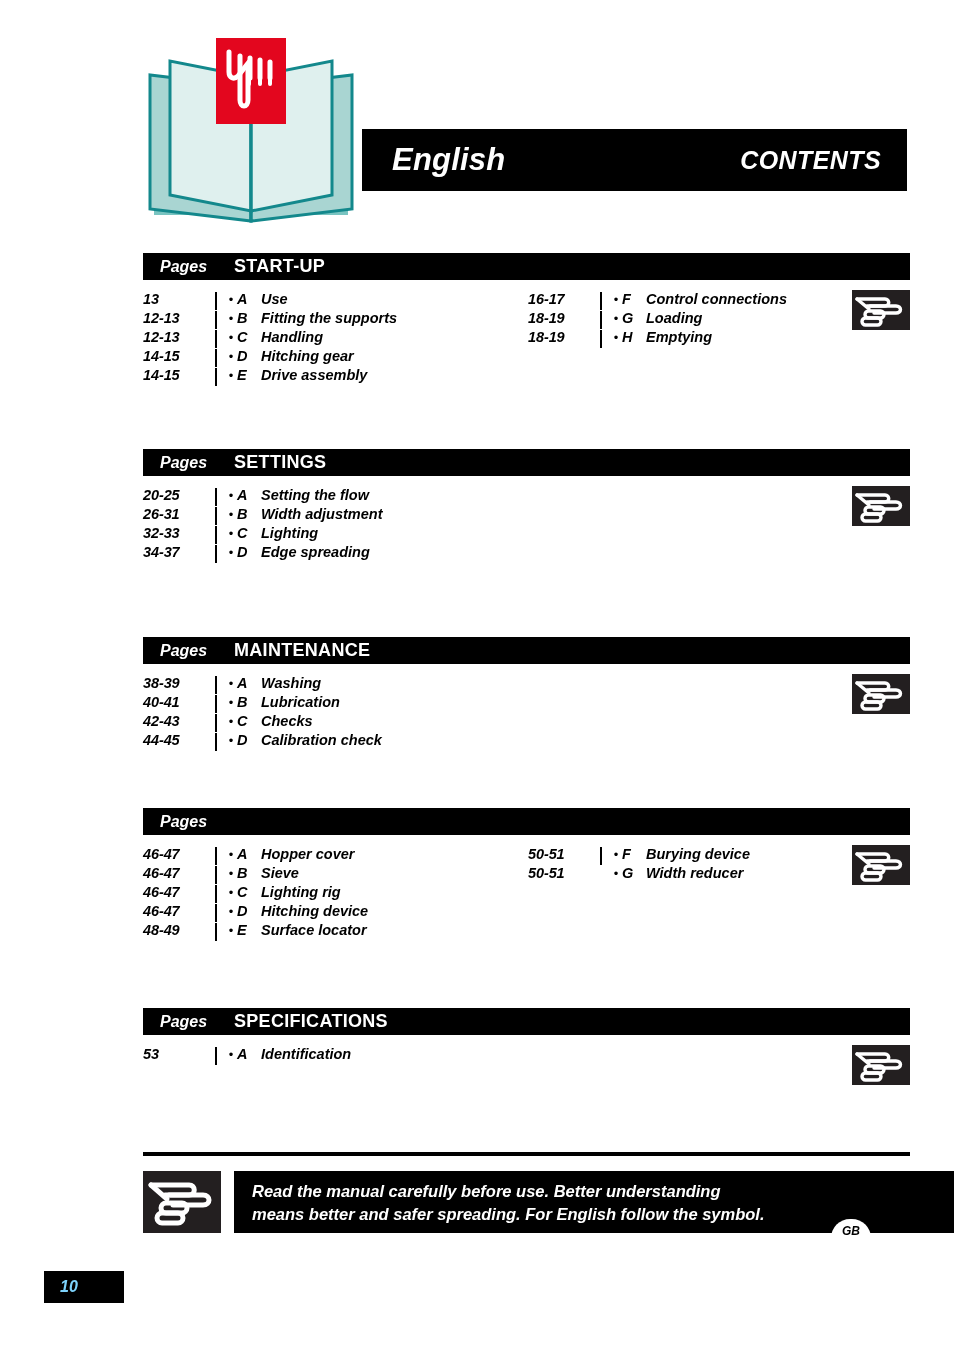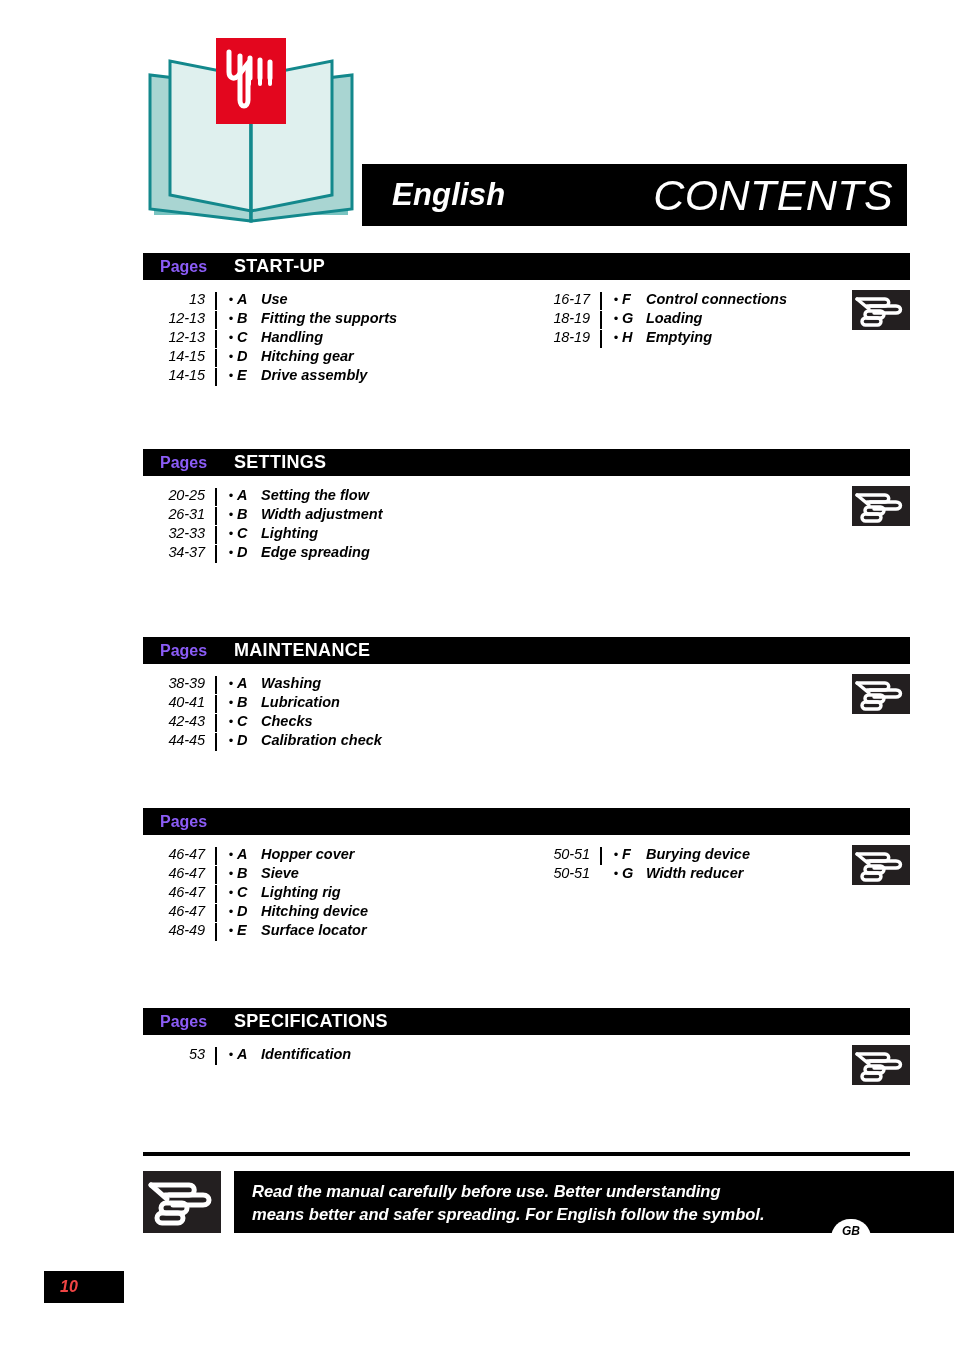--- a/index.html
+++ b/index.html
@@ -35,60 +35,60 @@
     width: 70px; height: 86px;
     background: #e3061e;
   }
   #brand-mark svg { display:block; }
 
   #title-bar {
     position: absolute;
     left: 362px; top: 129px;
     width: 545px; height: 62px;
     background: #000000;
-    margin-top: 35px;
   }
   #lang-title {
     position: absolute;
     left: 30px; top: 50%;
     transform: translateY(-50%);
     color: #ffffff;
     font-size: 31px;
     font-weight: bold;
     font-style: italic;
     letter-spacing: 0.2px;
   }
   #contents-title {
     position: absolute;
-    right: 14px; top: 50%;
+    right: 26px; top: 50%;
     transform: translateY(-50%);
     color: #ffffff;
-    font-size: 43px;
-    font-weight: normal;
+    font-size: 25px;
+    font-weight: bold;
     font-style: italic;
     letter-spacing: 0.4px;
   }
 
   
   .section {
     position: absolute;
     left: 143px;
     width: 767px;
   }
   .section-bar {
     position: relative;
     height: 27px;
     background: #000000;
     display: flex;
     align-items: center;
   }
   .bar-pages {
-    color: #8b5cf6;
+    color: #ffffff;
     font-size: 16px;
     font-weight: bold;
+    font-style: italic;
     margin-left: 17px;
     width: 68px;
   }
   .bar-title {
     color: #ffffff;
     font-size: 18px;
     font-weight: bold;
     letter-spacing: 0.3px;
     margin-left: 6px;
   }
@@ -105,23 +105,22 @@
   .col-left  { left: 0px;   width: 380px; }
   .col-right { left: 385px; width: 330px; }
 
   .entry {
     display: flex;
     align-items: baseline;
     height: 19px;
   }
   .entry .pg {
     width: 72px;
-    text-align: right;
     font-size: 14.5px;
-    font-weight: normal;
+    font-weight: bold;
     font-style: italic;
     color: #000000;
     padding-right: 10px;
     box-sizing: border-box;
     letter-spacing: -0.1px;
   }
   .entry .rule {
     width: 2px;
     align-self: stretch;
     background: #000000;
@@ -216,21 +215,21 @@
 
   #page-number {
     position: absolute;
     left: 44px; top: 1271px;
     width: 80px; height: 32px;
     background: #000000;
     display: flex;
     align-items: center;
   }
   #page-number span {
-    color: #ef4444;
+    color: #7dd3fc;
     font-size: 16px;
     font-weight: bold;
     font-style: italic;
     margin-left: 16px;
     text-align: center;
   }
 </style>
 </head>
 <body>
 

